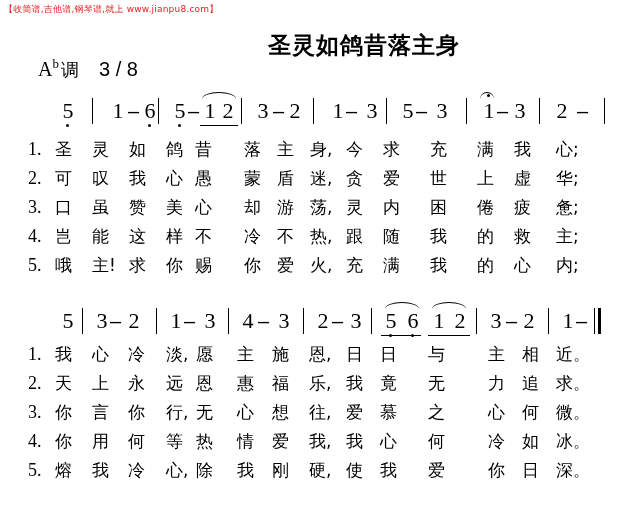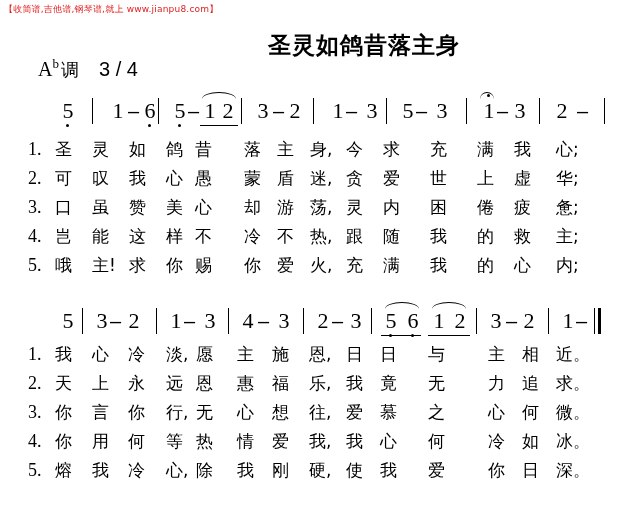--- a/index.html
+++ b/index.html
@@ -22,21 +22,21 @@
   .slur { position:absolute; border-top:1.5px solid #000; border-radius:50% 50% 0 0 / 100% 100% 0 0; height:6px; }
   .lyric { position:absolute; font-family:"DejaVu Sans", sans-serif; font-size:17px; line-height:20px; white-space:nowrap; }
   .vnum { position:absolute; font-family:"Liberation Serif", serif; font-size:18px; line-height:20px; }
 </style>
 </head>
 <body>
 
 <div class="abs watermark">【收简谱,吉他谱,钢琴谱,就上 www.jianpu8.com】</div>
 <div class="abs title">圣灵如鸽昔落主身</div>
 <div class="abs key">
-  <span>A</span><sup>b</sup><span class="diao">调</span><span class="meter">3 / 4</span>
+  <span>A</span><sup>b</sup><span class="diao">调</span><span class="meter">3 / 8</span>
 </div>
 
 <div id="line1" class="abs" style="left:0;top:100px;width:640px;height:34px;">
     <div class="note" style="left: 60px; top: 0px;"><span>5</span><span class="dot-below"></span></div>
     <div class="bar" style="left: 92px; top: -2px;"></div>
     <div class="note" style="left: 110px; top: 0px;"><span>1</span></div>
     <div class="dash" style="left: 128px; top: 0px;">–</div>
     <div class="note" style="left: 142px; top: 0px;"><span>6</span><span class="dot-below"></span></div>
     <div class="bar" style="left: 158px; top: -2px;"></div>
     <div class="note" style="left: 172px; top: 0px;"><span>5</span><span class="dot-below"></span></div>

